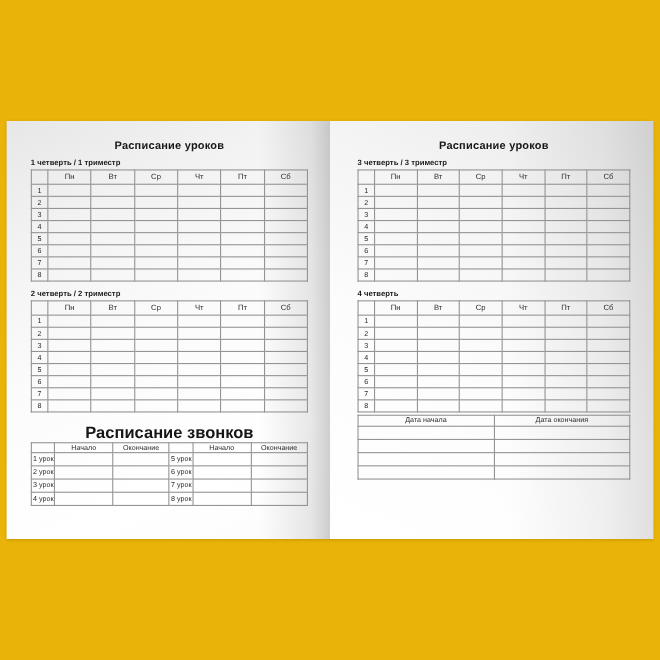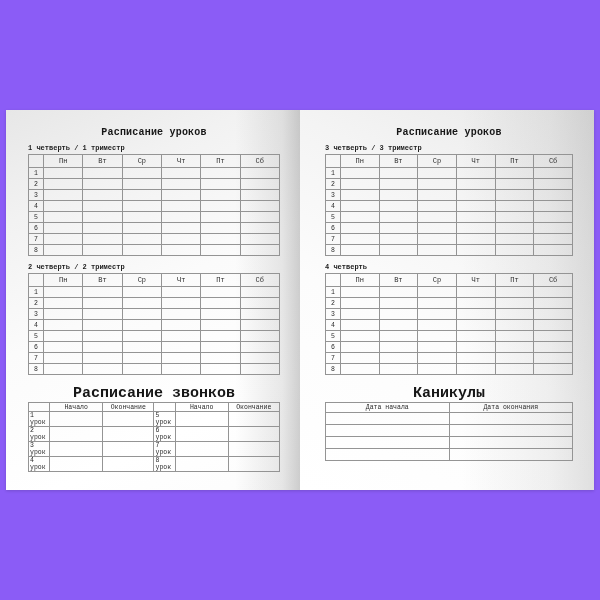--- a/index.html
+++ b/index.html
@@ -1,17 +1,17 @@
 <!DOCTYPE html>
 <html><head>
 <meta charset="utf-8">
 <style>
   html,body{margin:0;padding:0;background:#ffffff;}
-  #stage{position:relative;width:600px;height:600px;background:#8b5cf6;overflow:hidden;
-         font-family:Liberation Mono, monospace;color:#222;}
+  #stage{position:relative;width:600px;height:600px;background:#eab308;overflow:hidden;
+         font-family:Liberation Sans, sans-serif;color:#222;}
   .book{position:absolute;left:6px;top:110px;width:588px;height:380px;display:flex;
         box-shadow:0 1px 3px rgba(0,0,0,0.16);}
   .page{width:294px;height:380px;box-sizing:border-box;position:relative;}
   .page-left{padding:16px 20px 0 22px;
     background:
       linear-gradient(to right, rgba(255,255,255,0) 78%, rgba(110,110,110,0.16) 94%, rgba(95,95,95,0.30) 100%),
       linear-gradient(155deg,#e7e7e7 0%,#f2f2f2 22%,#fbfbfb 48%,#ffffff 78%,#fcfcfc 100%);}
   .page-right{padding:16px 21px 0 25px;
     background:
       linear-gradient(to right, rgba(0,0,0,0) 55%, rgba(115,115,115,0.10) 85%, rgba(105,105,105,0.20) 100%),
@@ -492,21 +492,20 @@
               <td></td>
               <td></td>
               <td></td>
               <td></td>
               <td></td>
               <td></td>
             </tr>
         </tbody>
       </table>
 
-      <div class="section-title">Каникулы</div>
       <table class="holidays">
         <colgroup>
             <col style="width:50%">
             <col style="width:50%">
           </colgroup>
         <thead>
           <tr>
             <th>Дата начала</th>
             <th>Дата окончания</th>
           </tr>

